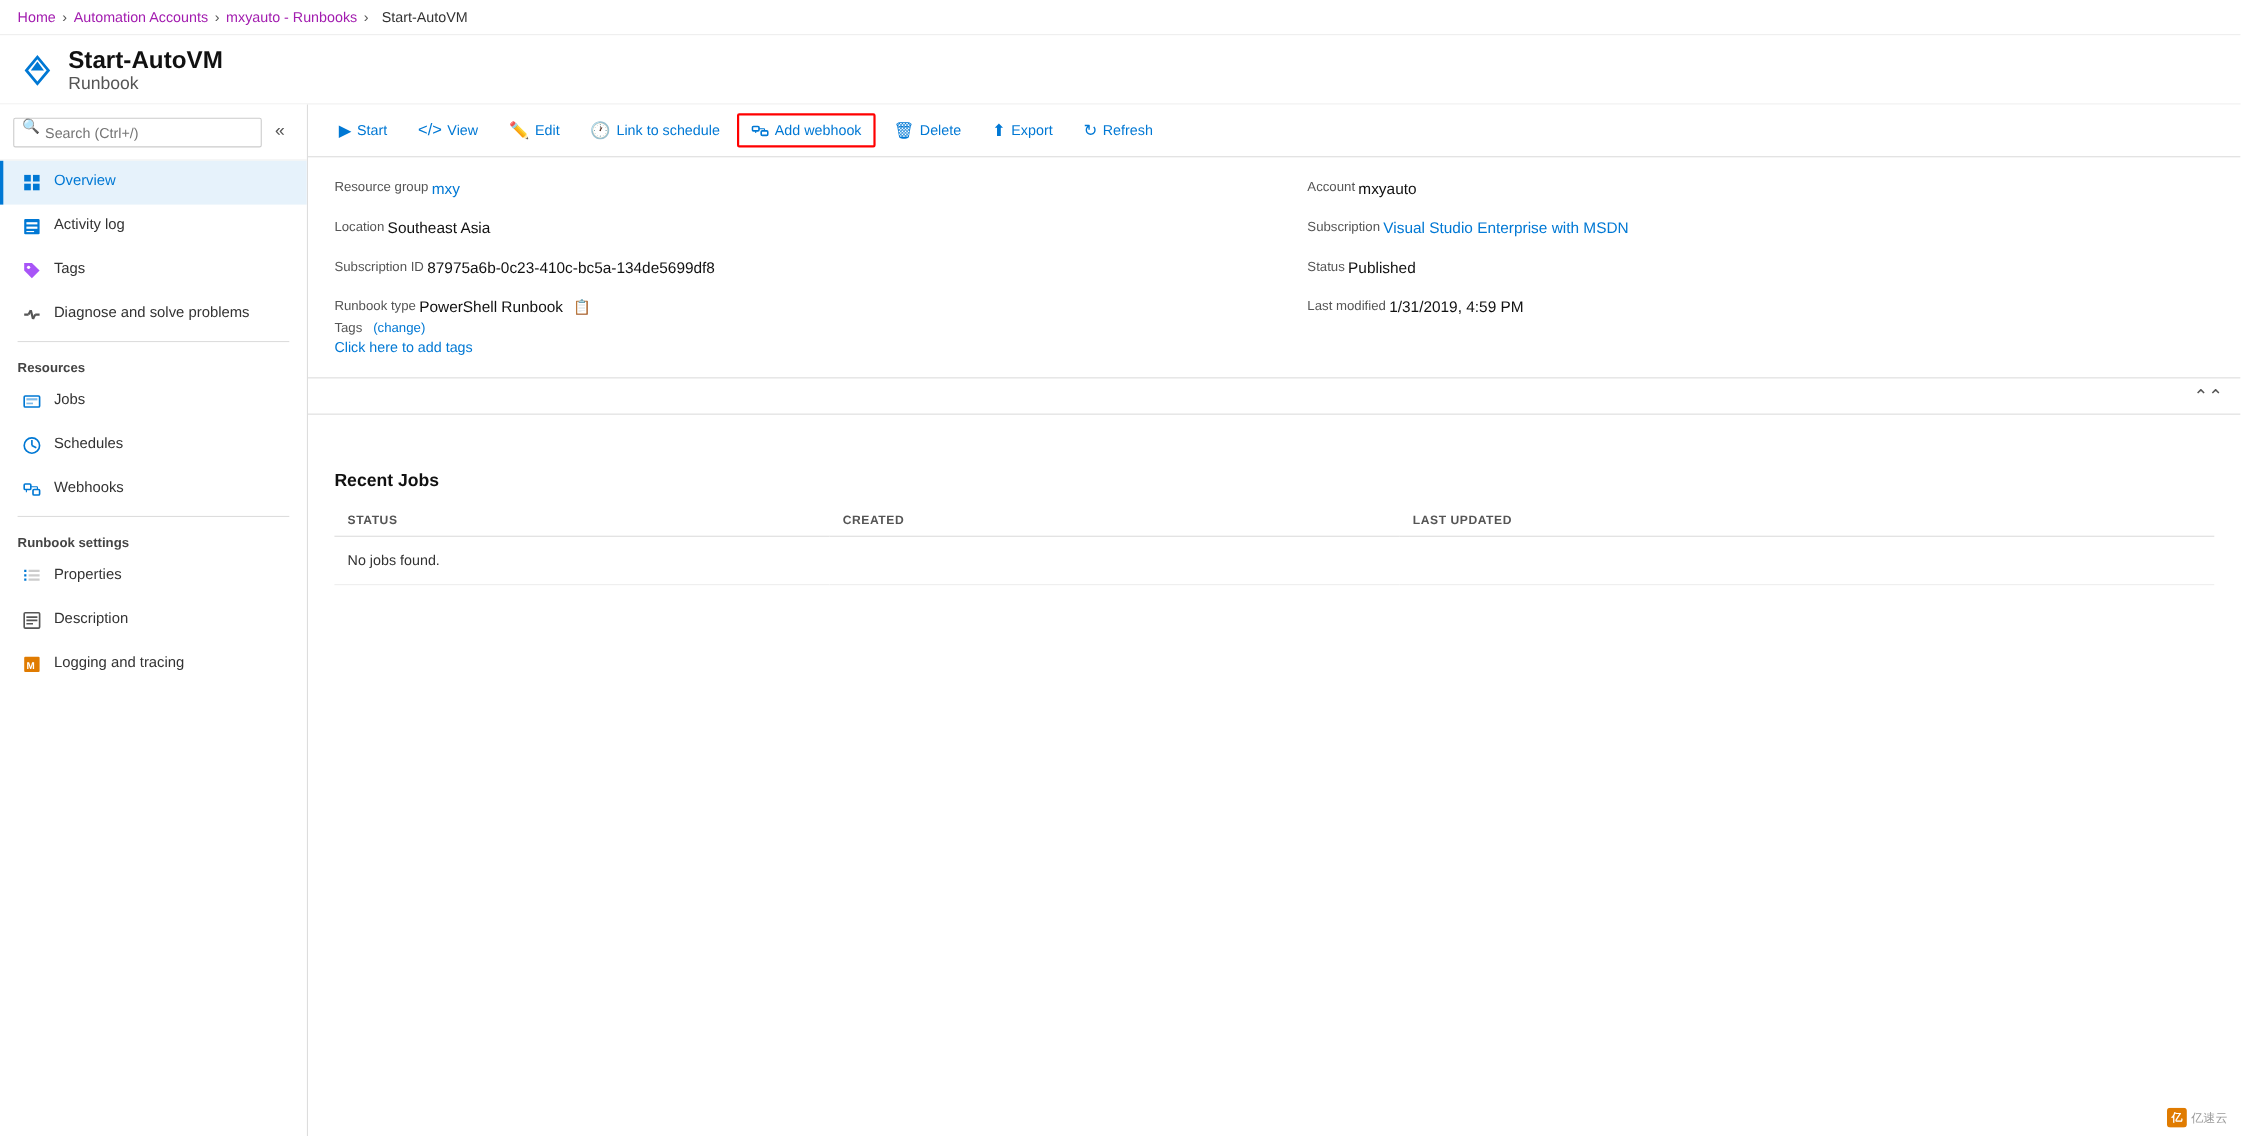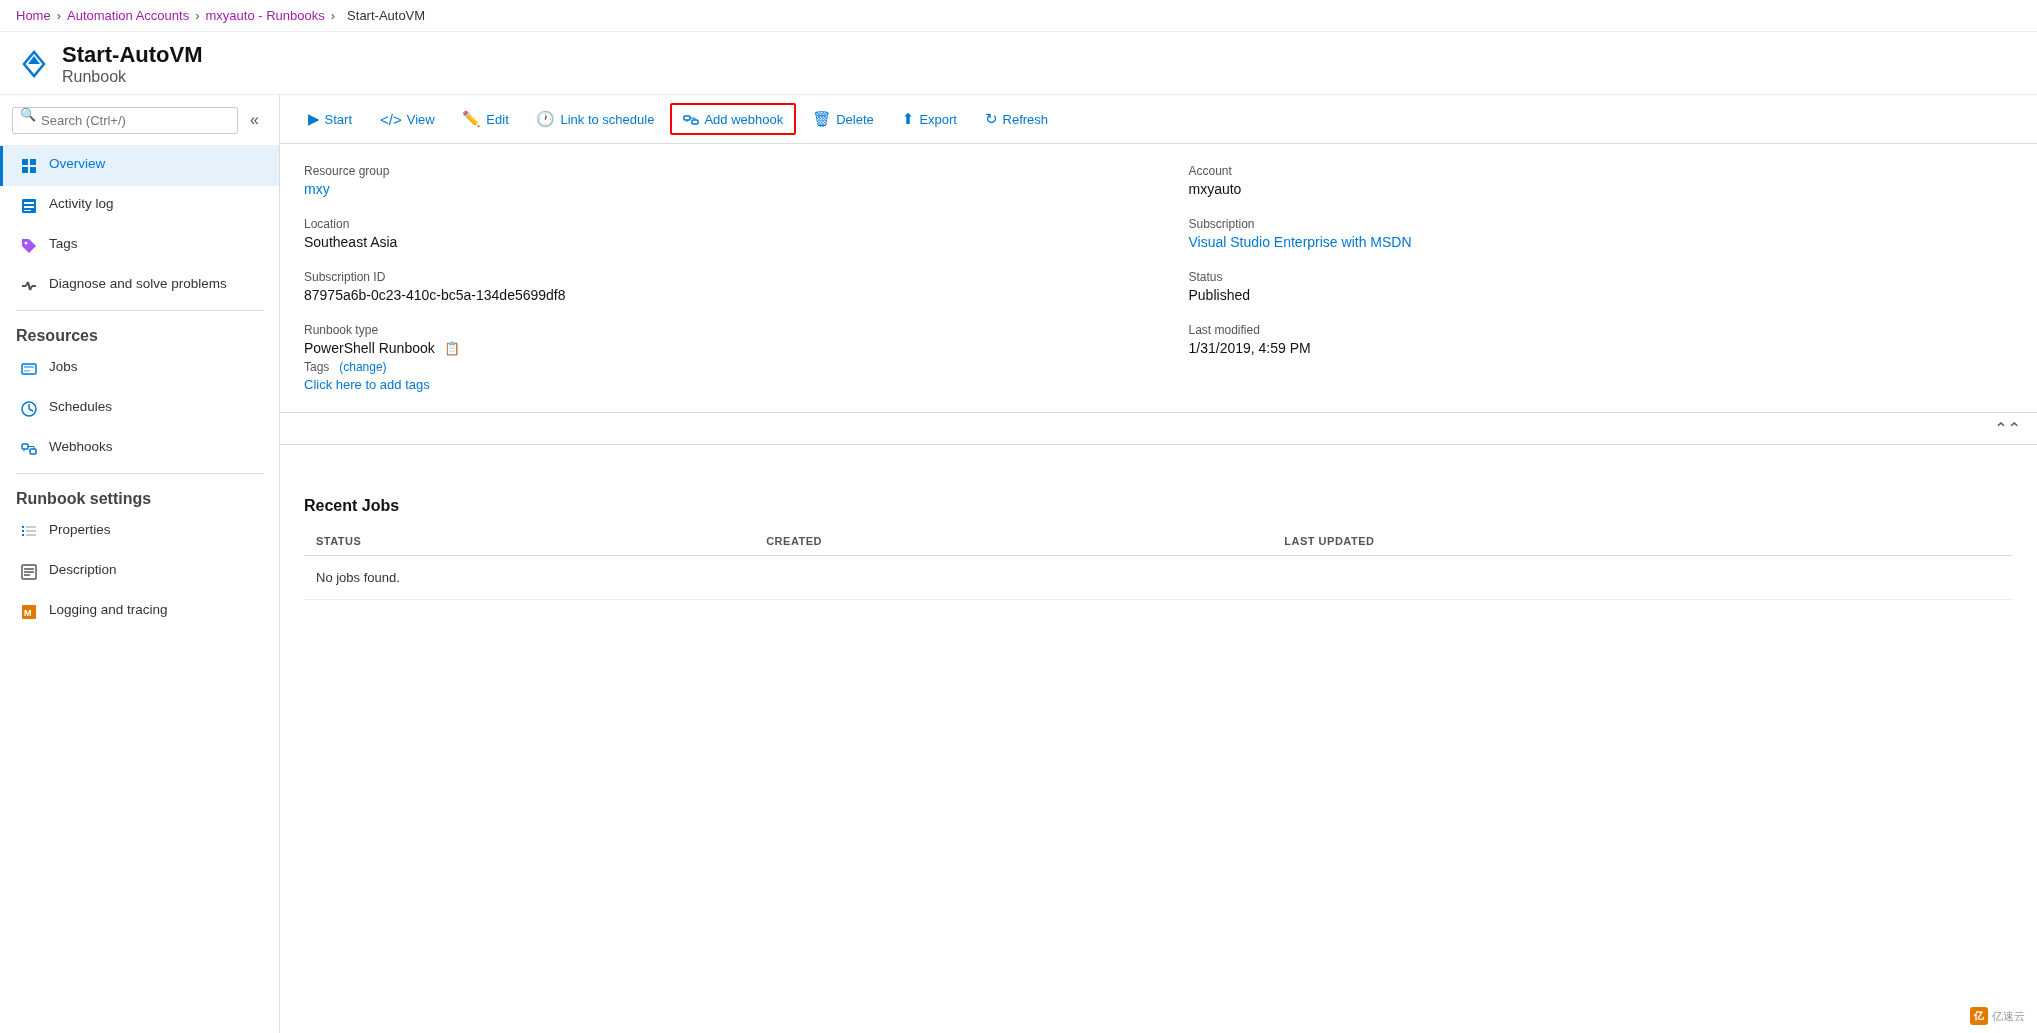--- a/index.html
+++ b/index.html
@@ -58,21 +58,21 @@
     .sidebar-scroll { overflow-y: auto; flex: 1; }
     .sidebar-item {
       display: flex; padding: 10px 16px;
       cursor: pointer; font-size: 13.5px; color: #333;
       border-left: 3px solid transparent;
     }
     .sidebar-item.active { background: #e6f2fb; border-left: 3px solid #0078d4; color: #0078d4; }
     .sidebar-item .item-icon { width: 20px; height: 20px; margin-right: 10px; display: flex; align-items: center; justify-content: center; flex-shrink: 0; }
 
     .sidebar-section-header {
-      font-size: 16px; font-weight: 600; color: #444; padding: 12px 16px 4px 16px;
+      font-size: 12px; font-weight: 600; color: #444; padding: 12px 16px 4px 16px;
       text-transform: none;
     }
     .sidebar-divider { border: none; border-top: 1px solid #ddd; margin: 4px 16px; }
 
     
     .content {
       flex: 1; overflow-y: auto; display: flex; flex-direction: column;
     }
 
     
@@ -96,21 +96,21 @@
     }
 
     
     .details-section {
       padding: 20px 24px;
       border-bottom: 1px solid #ddd;
     }
     .details-grid {
       display: grid; grid-template-columns: 1fr 1fr; gap: 20px 60px;
     }
-    .detail-item { display: flex; flex-direction: column; gap: 3px; }
+    .detail-item { display: flex; flex-direction: row; gap: 3px; }
     .detail-label { font-size: 12px; color: #555; }
     .detail-value { font-size: 14px; color: #111; }
     .detail-value.link { color: #0078d4; cursor: pointer; text-decoration: none; }
 
     .tags-row { margin-top: 2px; }
     .tags-label { font-size: 12px; color: #555; display: inline; }
     .tags-change { color: #0078d4; cursor: pointer; font-size: 12px; margin-left: 6px; }
     .tags-add-link { display: block; color: #0078d4; font-size: 13px; cursor: pointer; margin-top: 3px; }
 
     .copy-icon { font-size: 13px; color: #555; margin-left: 6px; cursor: pointer; }

